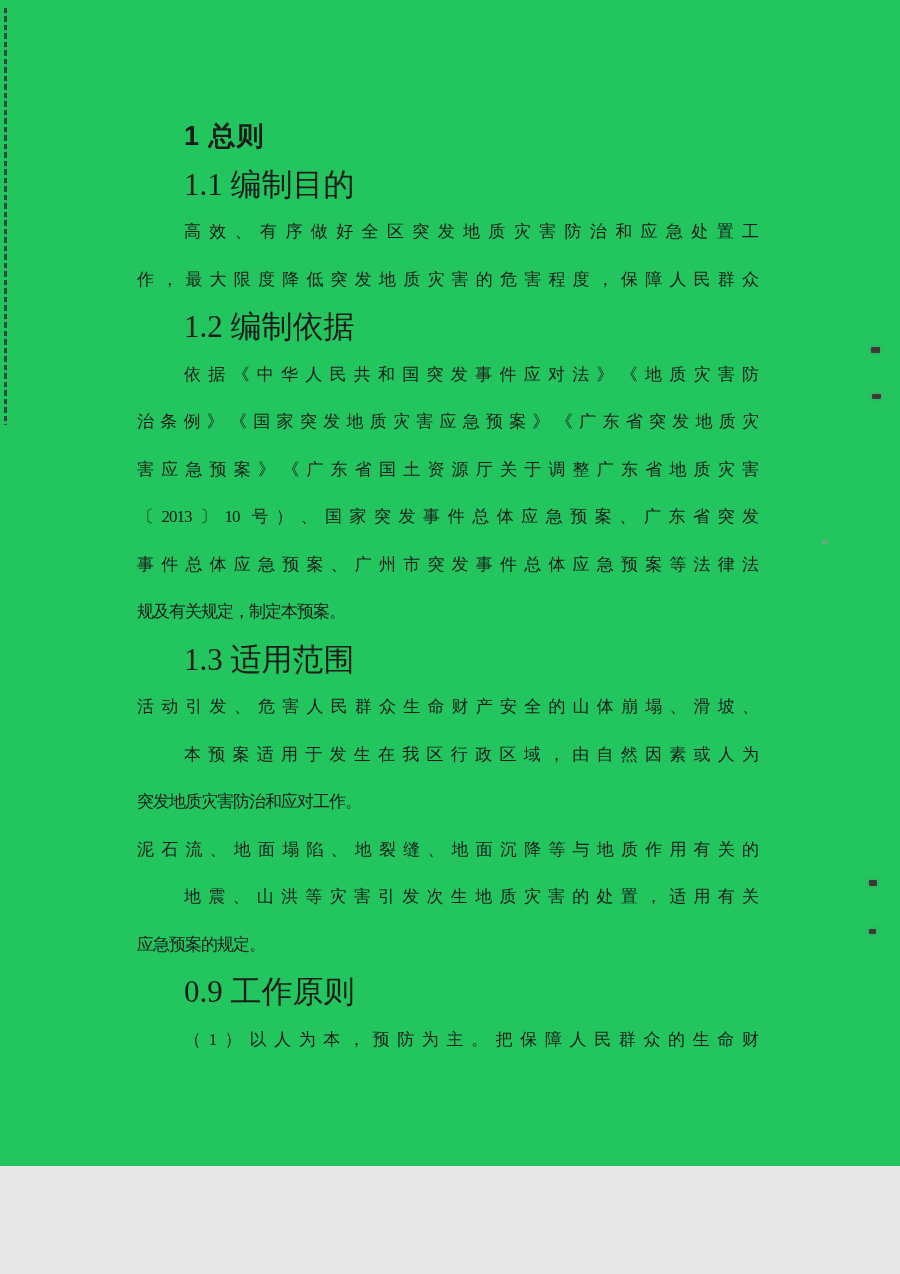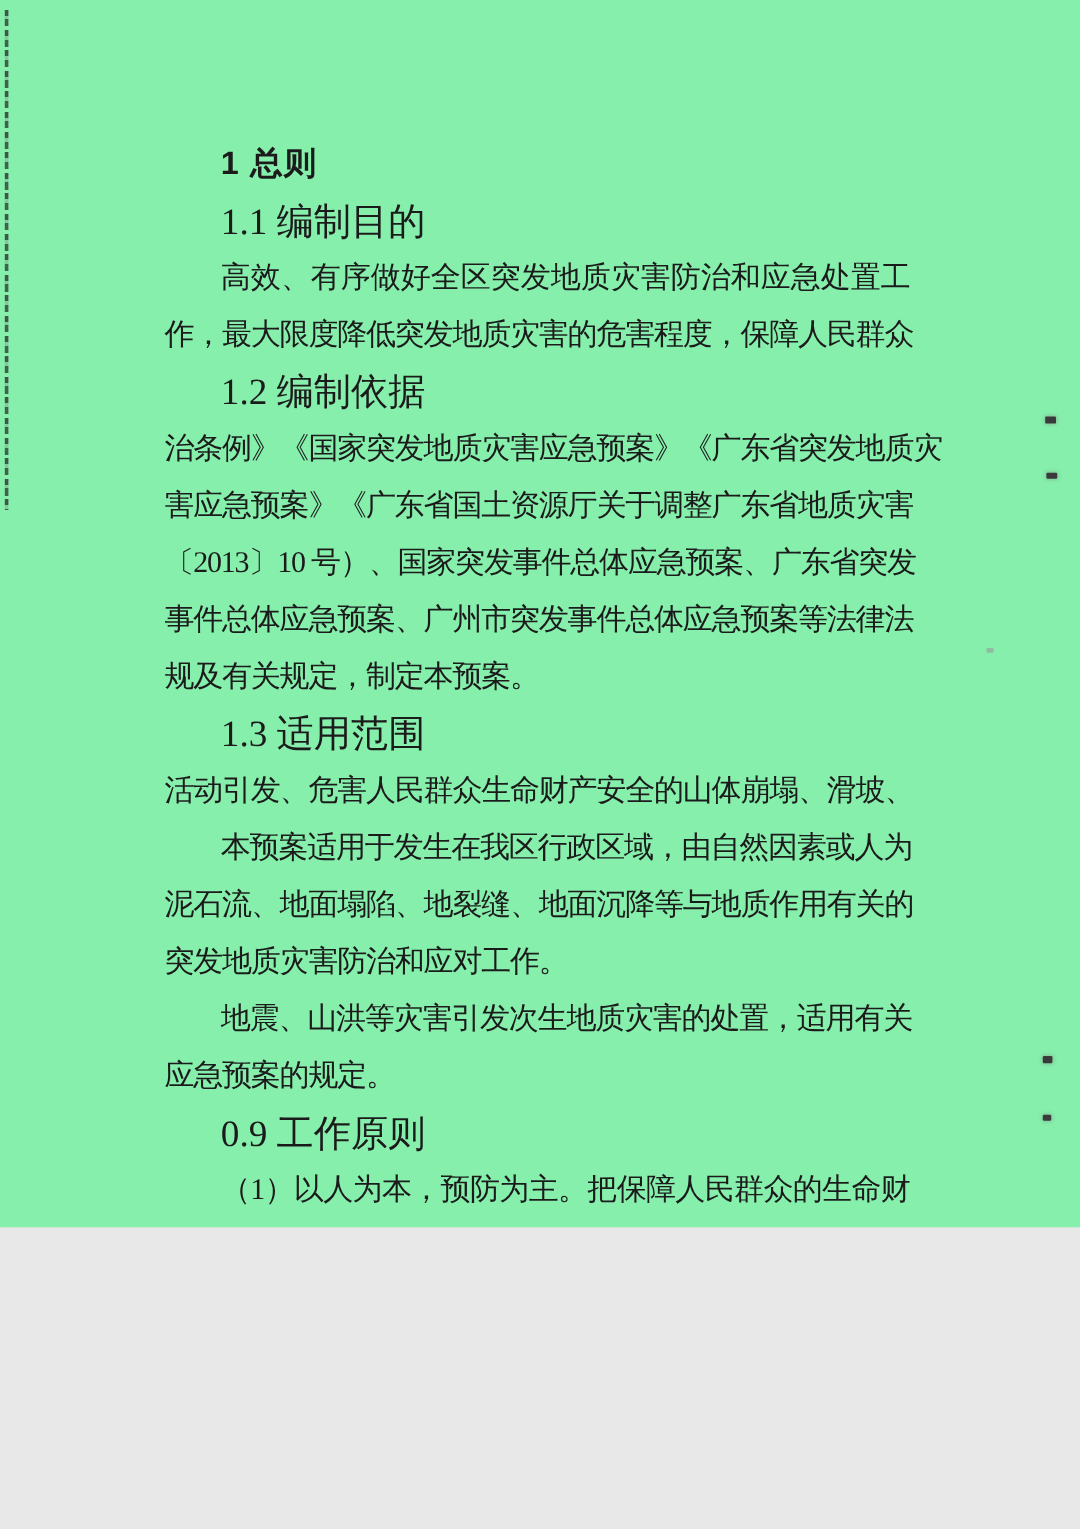--- a/index.html
+++ b/index.html
@@ -1,34 +1,34 @@
 <!DOCTYPE html>
 <html><head>
 <meta charset="utf-8">
 <style>
   html, body { margin: 0; padding: 0; }
   body { background: #e8e8e8; font-family: "Liberation Serif", "DejaVu Serif", serif; }
   .page {
     position: relative;
     width: 900px;
-    height: 1023px;
-    background: #86efac;
+    height: 1166px;
+    background: #22c55e;
     overflow: hidden;
     color: #1b1b1b;
   }
   .text-block {
     position: absolute;
     left: 137px;
     top: 113px;
     width: 621px;
   }
   .line {
     height: 47.5px;
     line-height: 47.5px;
-    font-size: 25px;
+    font-size: 17px;
     letter-spacing: -1px;
     white-space: nowrap;
     color: #1b1b1b;
   }
   .line.fill {
     text-align: justify;
     text-align-last: justify;
   }
   .line.indent { text-indent: 47px; }
   .line.h1 {
@@ -86,30 +86,31 @@
 <div class="page">
 
   <div class="scan-edge-line"></div>
 
   <div class="text-block">
       <div class="line h1">1 总则</div>
       <div class="line h2">1.1 编制目的</div>
       <div class="line body indent fill">高效、有序做好全区突发地质灾害防治和应急处置工</div>
       <div class="line body fill">作，最大限度降低突发地质灾害的危害程度，保障人民群众</div>
       <div class="line h2">1.2 编制依据</div>
+      <div class="line body indent fill">依据《中华人民共和国突发事件应对法》《地质灾害防</div>
       <div class="line body fill">治条例》《国家突发地质灾害应急预案》《广东省突发地质灾</div>
       <div class="line body fill">害应急预案》《广东省国土资源厅关于调整广东省地质灾害</div>
       <div class="line body fill">〔2013〕10 号）、国家突发事件总体应急预案、广东省突发</div>
       <div class="line body fill">事件总体应急预案、广州市突发事件总体应急预案等法律法</div>
       <div class="line body">规及有关规定，制定本预案。</div>
       <div class="line h2">1.3 适用范围</div>
       <div class="line body fill">活动引发、危害人民群众生命财产安全的山体崩塌、滑坡、</div>
       <div class="line body indent fill">本预案适用于发生在我区行政区域，由自然因素或人为</div>
+      <div class="line body">突发地质灾害防治和应对工作。</div>
       <div class="line body fill">泥石流、地面塌陷、地裂缝、地面沉降等与地质作用有关的</div>
-      <div class="line body">突发地质灾害防治和应对工作。</div>
       <div class="line body indent fill">地震、山洪等灾害引发次生地质灾害的处置，适用有关</div>
       <div class="line body">应急预案的规定。</div>
       <div class="line h2">0.9 工作原则</div>
       <div class="line body indent fill">（1）以人为本，预防为主。把保障人民群众的生命财</div>
     </div>
 
   <div class="footer-page-number">— 4 —</div>
 
   <div class="speck s1"></div>
   <div class="speck s2"></div>

